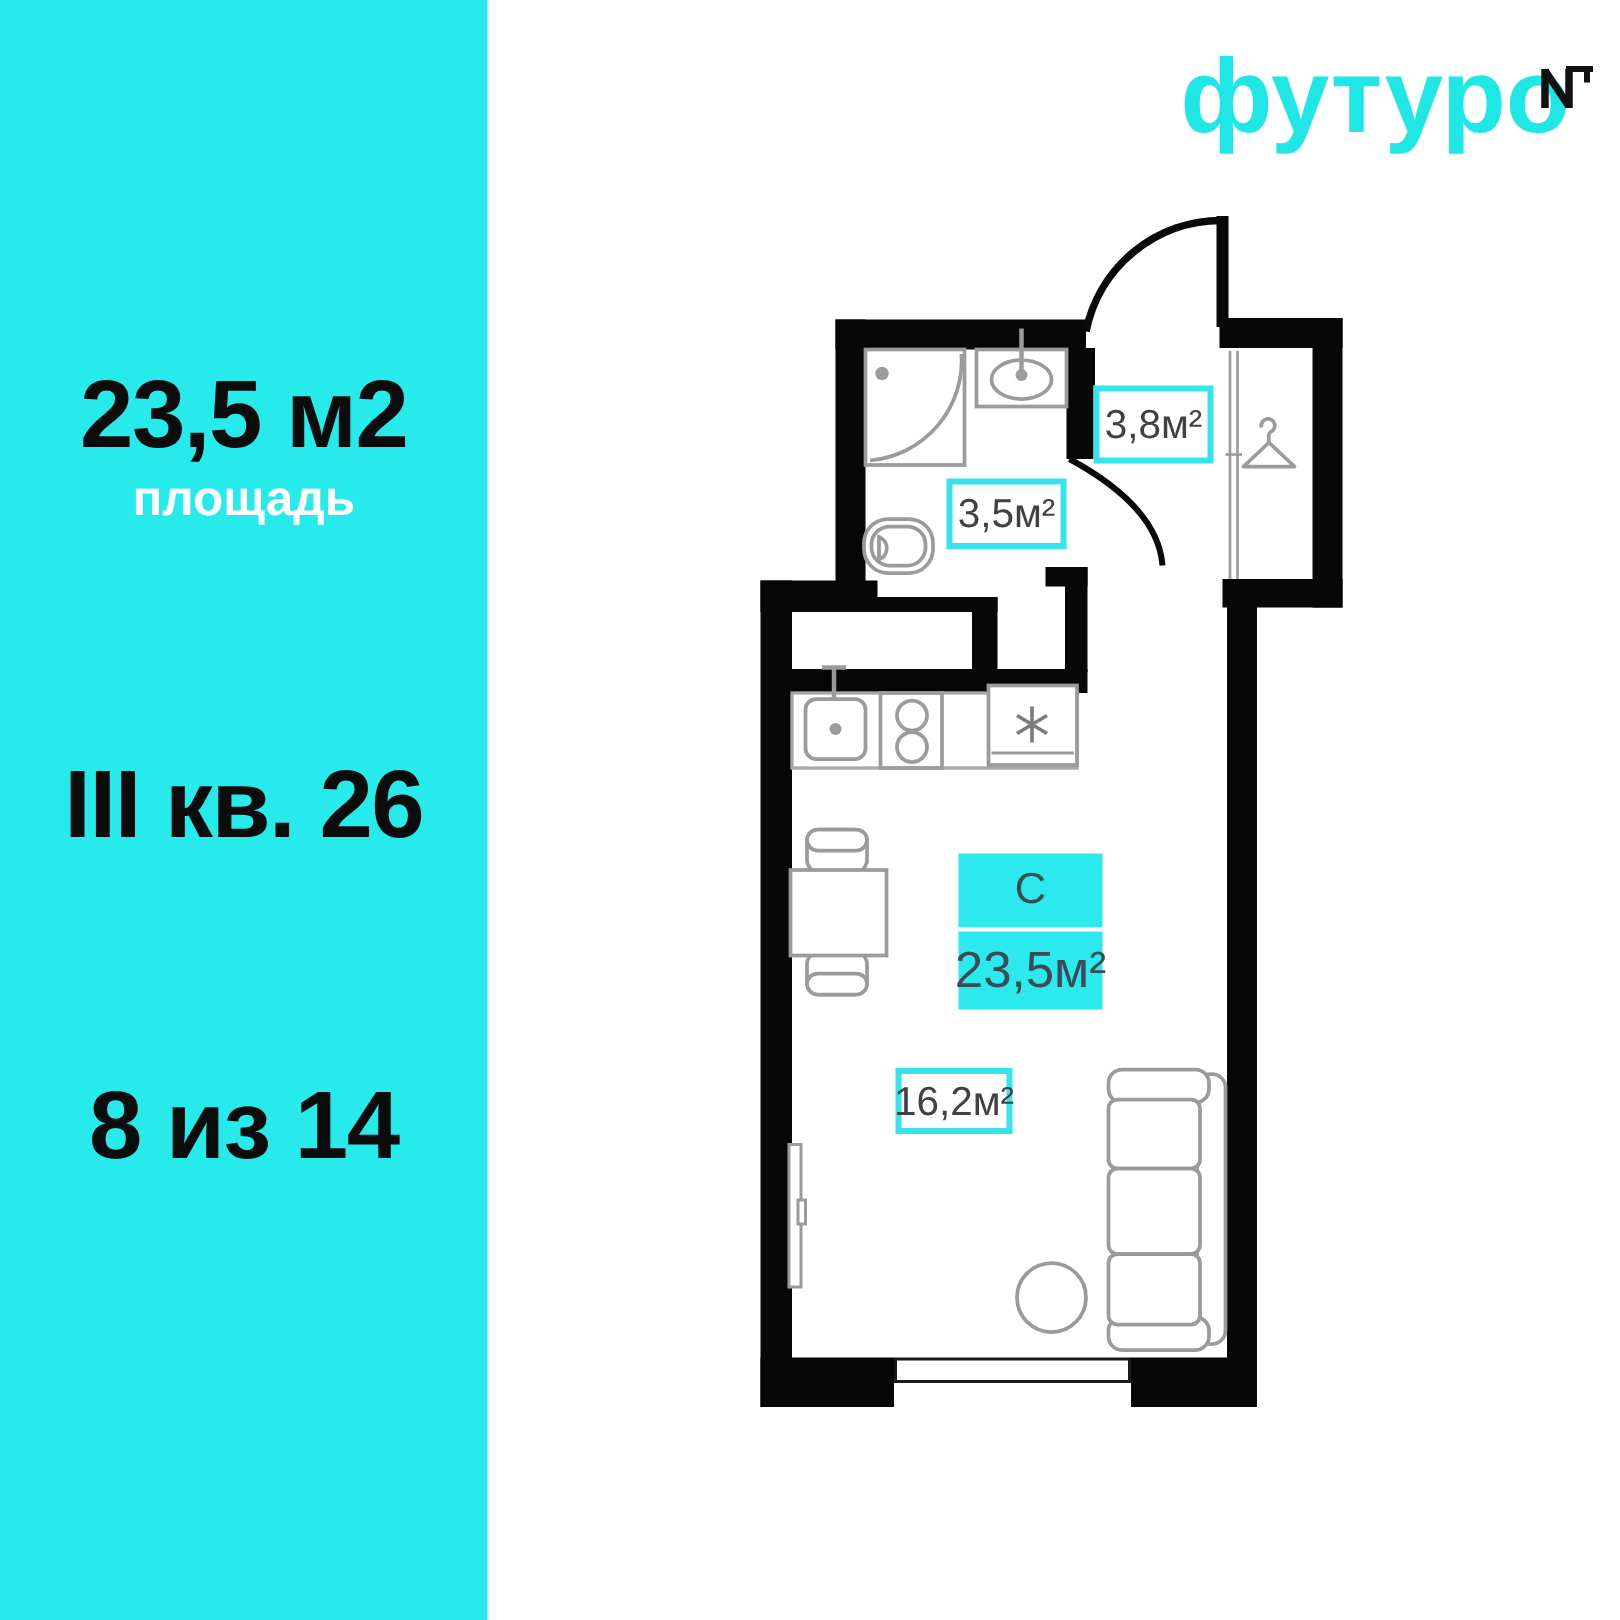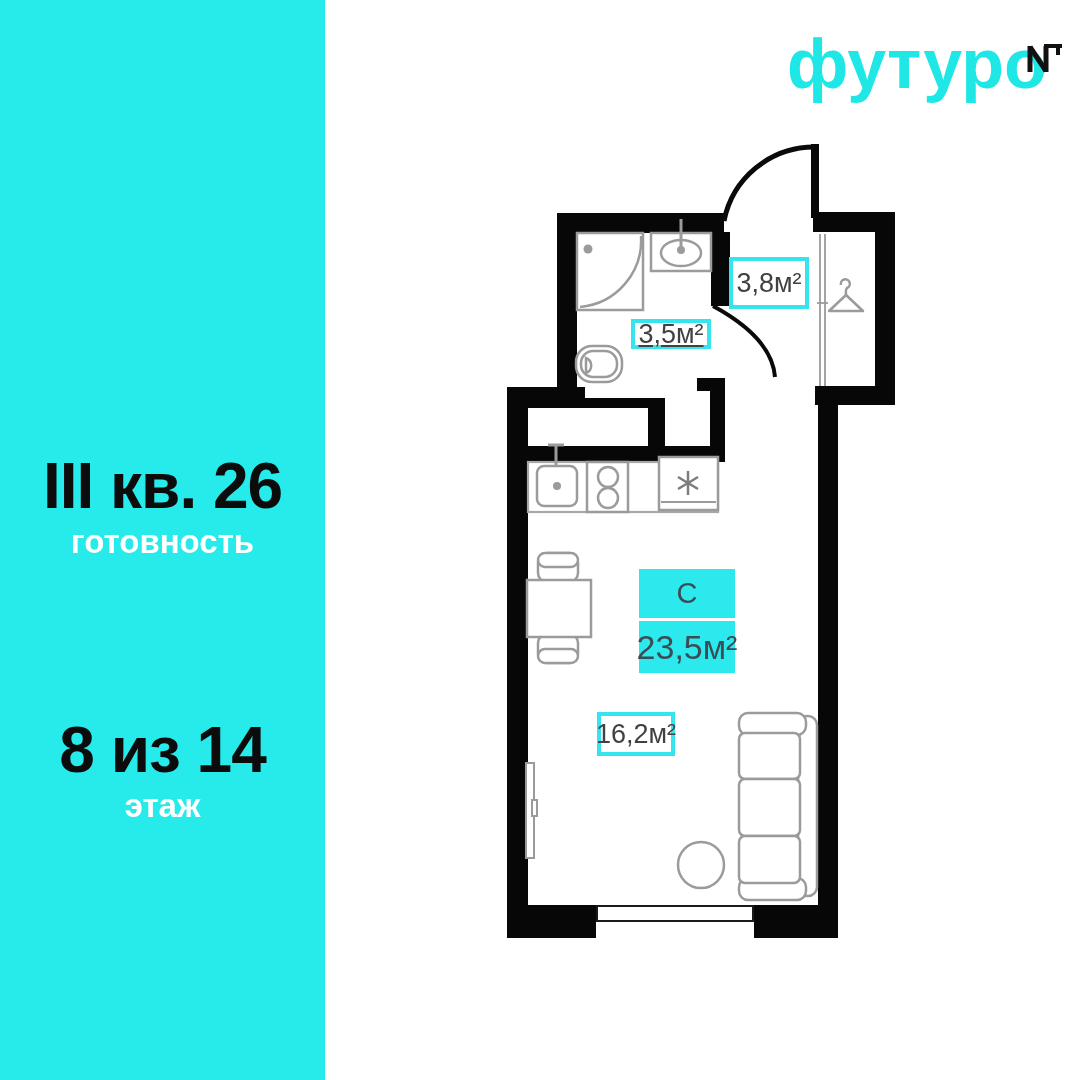--- a/index.html
+++ b/index.html
@@ -4,60 +4,62 @@
 <style>
   html,body{margin:0;padding:0;width:1080px;height:1080px;background:#ffffff;
     font-family:"Liberation Sans",sans-serif;overflow:hidden;}
   .canvas{position:relative;width:1080px;height:1080px;background:#ffffff;}
 
   
   .sidebar{position:absolute;left:0;top:0;width:325px;height:1080px;background:#26ebea;}
   .stat{position:absolute;left:0;width:325px;text-align:center;}
   .stat-value{font-size:64px;line-height:66px;font-weight:bold;color:#0c0c0c;letter-spacing:-1px;}
   .stat-label{font-size:33px;line-height:36px;font-weight:bold;color:#ffffff;margin-top:5px;}
-  #stat-0{top:243px;} #stat-1{top:453px;} #stat-2{top:717px;}
+  #stat-0{top:243px;} #stat-1{top:503px;} #stat-2{top:717px;}
 
   
   .logo-text{position:absolute;left:787px;top:28px;font-size:70px;line-height:72px;
     font-weight:bold;color:#1fe7e6;letter-spacing:0px;}
   .logo-mark{position:absolute;left:1026px;top:42px;}
 
   
   .plan{position:absolute;left:0;top:0;width:1080px;height:1080px;}
 
   
   .area-label{position:absolute;box-sizing:border-box;background:#ffffff;
     border:4px solid #35e4ec;display:flex;align-items:center;justify-content:center;
     font-size:27px;color:#414141;}
   #lbl-hall{left:729px;top:257px;width:80px;height:52px;}
-  #lbl-bath{left:631px;top:319px;width:80px;height:30px;text-decoration:underline;}
+  #lbl-bath{left:631px;top:319px;width:80px;height:47px;}
   #lbl-living{left:597px;top:712px;width:78px;height:44px;}
 
   
   .unit-badge{position:absolute;left:639px;top:569px;width:96px;height:104px;
     background:#2be9ec;display:flex;flex-direction:column;}
   .ub-top{height:49px;display:flex;align-items:center;justify-content:center;
     font-size:29px;color:#3b4c55;}
   .ub-div{height:3px;background:#ffffff;}
   .ub-bottom{flex:1;display:flex;align-items:center;justify-content:center;
     font-size:34px;color:#3b4c55;}
 </style>
 </head>
 <body>
 
 <div class="canvas">
 
   <div class="sidebar">
+    <div class="stat" id="stat-0">
+      <div class="stat-value">23,5 м2</div>
+      <div class="stat-label">площадь</div>
+    </div>
     <div class="stat" id="stat-1">
       <div class="stat-value">III кв. 26</div>
-      <div class="stat-label">готовность</div>
     </div>
     <div class="stat" id="stat-2">
       <div class="stat-value">8 из 14</div>
-      <div class="stat-label">этаж</div>
     </div>
   </div>
 
   <div class="logo-text">футуро</div>
   <svg class="logo-mark" width="40" height="34" viewBox="0 0 40 34">
     <g stroke="#111111" stroke-width="5" fill="none">
       <path d="M 4 30 V 4"></path>
       <path d="M 4 5 L 20 29"></path>
       <path d="M 20 30 V 4"></path>
     </g>

